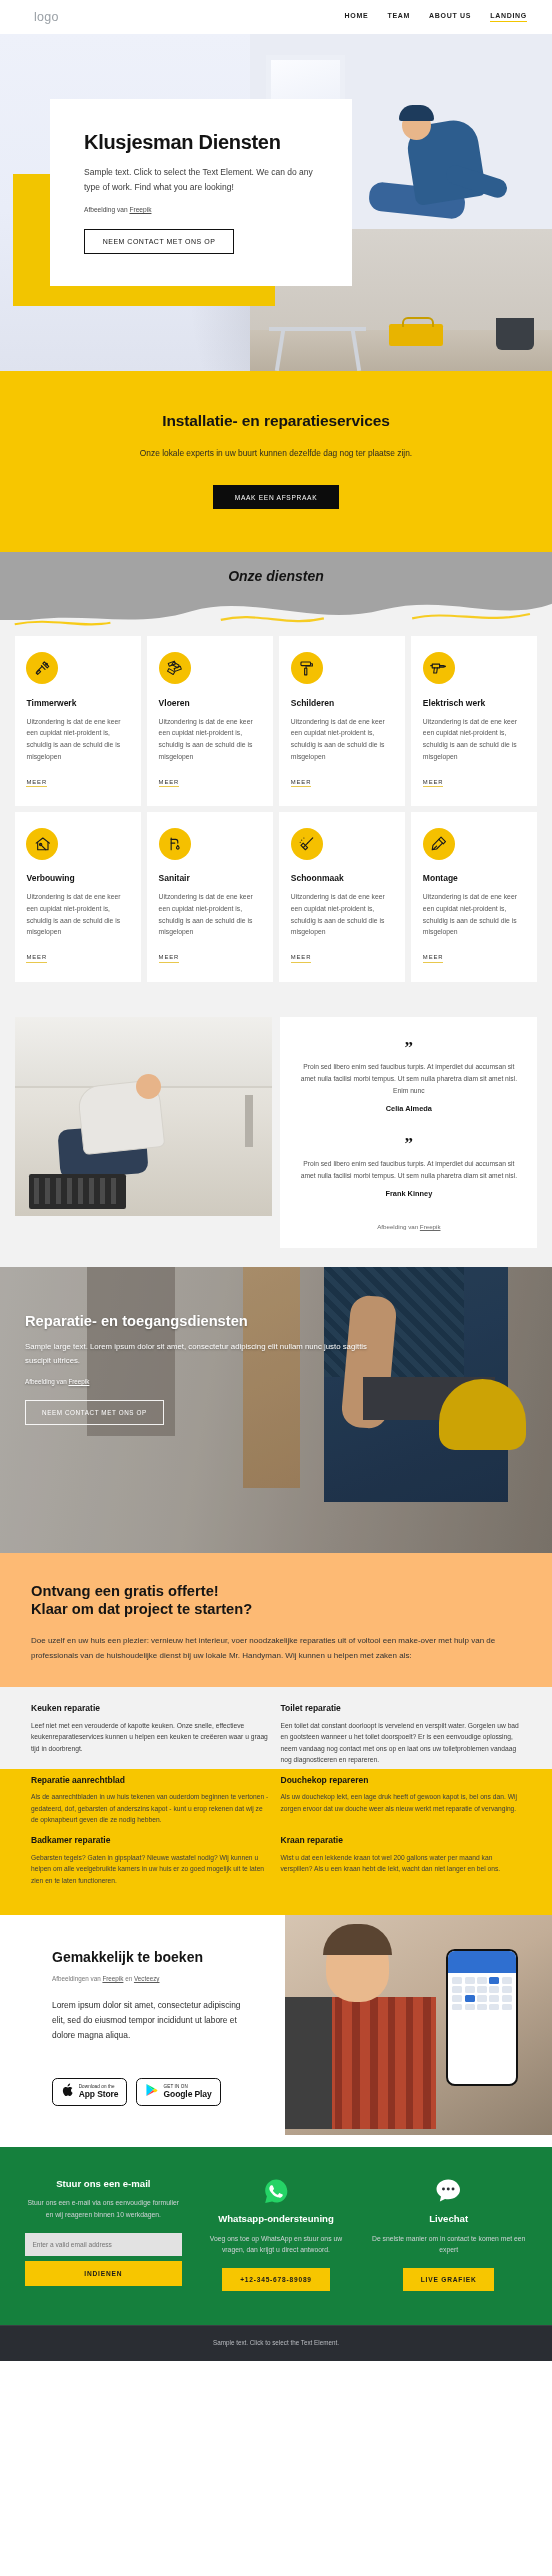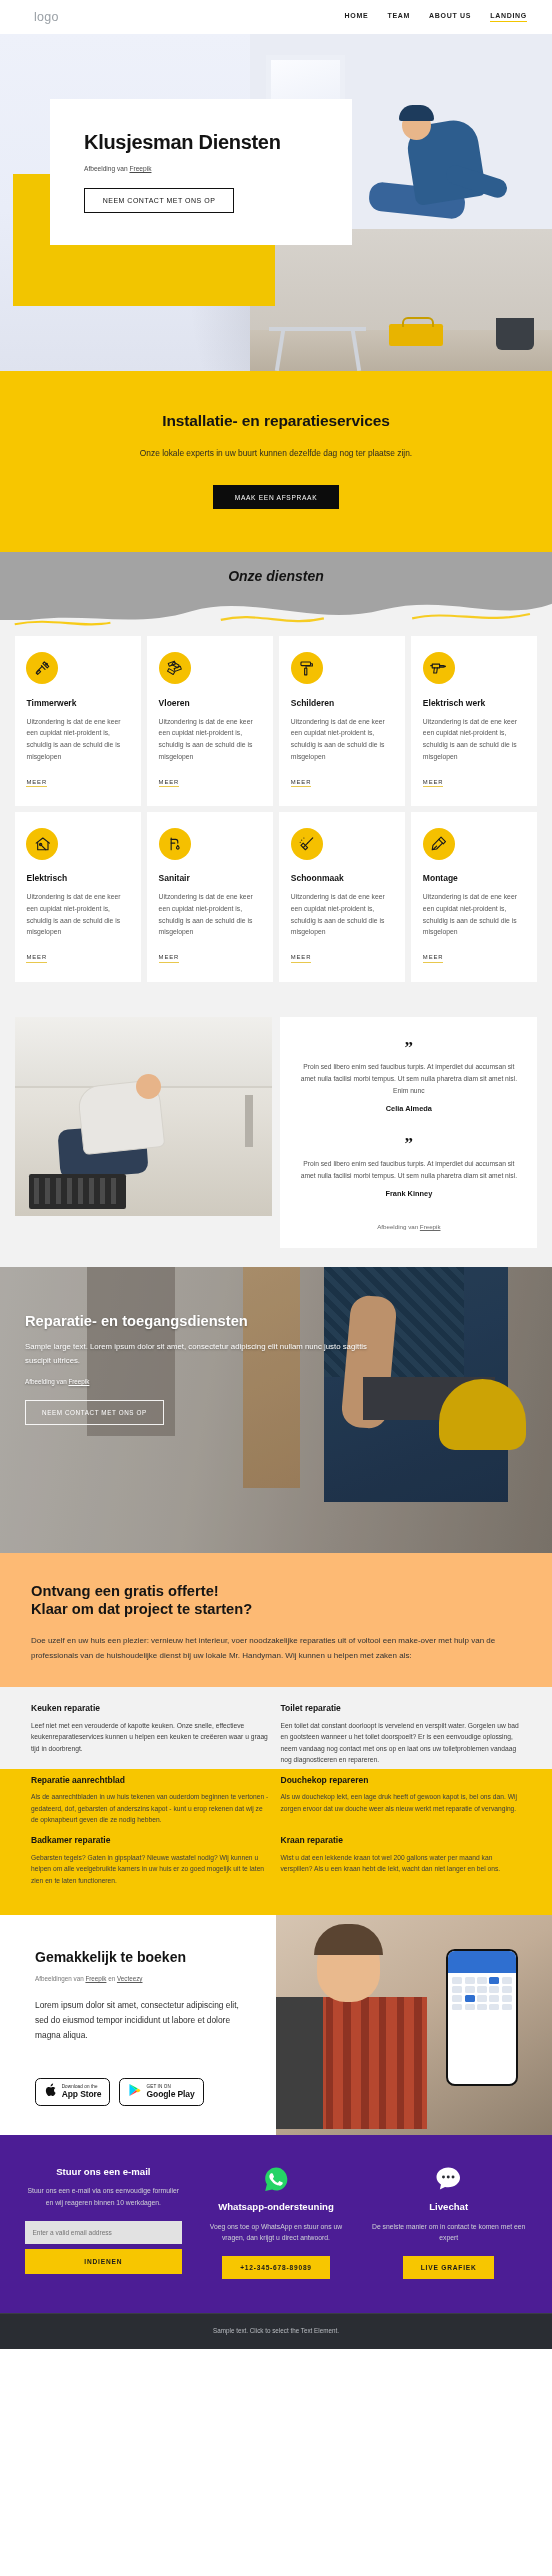--- a/index.html
+++ b/index.html
@@ -310,21 +310,21 @@
   .repairs {
     position: relative;
     background: linear-gradient(180deg, #f2f2f2 0%, #f2f2f2 36%, #f7c600 36%, #f7c600 100%);
     padding: 16px 31px 29px;
   }
   .repairs-grid { position: relative; z-index: 2; display: grid; grid-template-columns: 1fr 1fr; column-gap: 25px; row-gap: 16px; gap: 9px; }
   .rep-title { font-size: 8.5px; font-weight: 700; color: #141414; margin-bottom: 6.6px; }
   .rep-text { font-size: 6.7px; line-height: 1.72; color: #3c3c3c; }
 
   
-  .booking { display: grid; grid-template-columns: 1fr 1fr; background: #fff; }
+  .booking { display: grid; grid-template-columns: 1fr 1fr; background: #fff; padding-left: 17px; }
   .booking-left { padding: 34px 29px 29px 35px; }
   .booking-title { font-size: 14px; font-weight: 700; line-height: 1.22; color: #141414; margin-bottom: 8.8px; }
   .booking-credit { font-size: 6.3px; color: #787878; margin-bottom: 16px; }
   .booking-credit .lnk { text-decoration: underline; cursor: pointer; color: #5a5a5a; }
   .booking-text { font-size: 8.4px; line-height: 1.78; color: #2f2f2f; margin-bottom: 35px; }
   .stores { display: flex; gap: 8.8px; }
   .store-badge {
     display: flex; align-items: center; gap: 5.2px;
     border: 1px solid #111; border-radius: 5.2px; padding: 4.4px 8px; cursor: pointer; background: #fff;
   }
@@ -343,21 +343,21 @@
   .br-phone {
     position:absolute; right: 34px; top: 34px; width: 72px; height: 137px;
     background:#fff; border-radius: 8.8px; border: 2.2px solid #111; overflow: hidden;
   }
   .br-phone-head { height: 22px; background:#2f6fd0; }
   .br-phone-cal { padding: 4.4px; display: grid; grid-template-columns: repeat(5,1fr); gap: 2.2px; }
   .br-phone-cal i { display:block; height: 6.6px; background:#dfe5ee; border-radius: 1.5px; }
   .br-phone-cal i.on { background:#2f6fd0; }
 
   
-  .footer { background: #4c1d95; color: #fff; padding: 31px 25px 34px; }
+  .footer { background: #15803d; color: #fff; padding: 31px 25px 34px; margin-top: 12px; }
   .footer-grid { display: grid; grid-template-columns: 1fr 1fr 1fr; gap: 16px; }
   .fcol { text-align: center; }
   .fcol.left { text-align: center; }
   .f-title { font-size: 9.6px; font-weight: 700; margin-bottom: 8.8px; }
   .f-text { font-size: 6.8px; line-height: 1.72; color: #cfd2d6; margin-bottom: 11.8px; }
   .email-input {
     width: 100%; background: #e2e2e2; border: none; padding: 8px 7.4px;
     font-size: 6.6px; color: #6e6e6e; font-family: inherit; margin-bottom: 5.9px;
   }
   .btn-yellow {
@@ -398,20 +398,21 @@
       <div class="hp-person-body"></div>
       <div class="hp-arm"></div>
       <div class="hp-person-head"></div>
       <div class="hp-cap"></div>
       <div class="hp-toolbox"></div>
       <div class="hp-bucket"></div>
     </div>
     <div class="hero-yellow"></div>
     <div class="hero-card">
       <div class="hero-title">Klusjesman Diensten</div>
+      <div class="hero-sub">Sample text. Click to select the Text Element. We can do any type of work. Find what you are looking!</div>
       <div class="credit"><span>Afbeelding van </span><span class="lnk">Freepik</span></div>
       <button class="btn-outline">NEEM CONTACT MET ONS OP</button>
     </div>
   </div>
 
   <div class="band">
     <div class="band-title">Installatie- en reparatieservices</div>
     <div class="band-sub">Onze lokale experts in uw buurt kunnen dezelfde dag nog ter plaatse zijn.</div>
     <button class="btn-black">MAAK EEN AFSPRAAK</button>
   </div>
@@ -489,21 +490,21 @@
 
       <div class="card">
         <div class="card-icon">
           <svg viewBox="0 0 24 24" fill="none" stroke="#1a1a1a" stroke-width="1.5" stroke-linecap="round" stroke-linejoin="round">
               <path d="M3 11l9-7 9 7"></path>
               <path d="M5 10v10h14V10"></path>
               <path d="M9 13l7 7"></path>
               <circle cx="9" cy="13" r="1.6"></circle>
             </svg>
         </div>
-        <div class="card-title">Elektrisch</div>
+        <div class="card-title">Verbouwing</div>
         <div class="card-text">Uitzondering is dat de ene keer een cupidat niet-proident is, schuldig is aan de schuld die is misgelopen</div>
         <span class="card-more">MEER</span>
       </div>
 
       <div class="card">
         <div class="card-icon">
           <svg viewBox="0 0 24 24" fill="none" stroke="#1a1a1a" stroke-width="1.5" stroke-linecap="round" stroke-linejoin="round">
               <path d="M7 4v16"></path>
               <path d="M7 6h6a3 3 0 013 3v2"></path>
               <path d="M7 11h5"></path>

